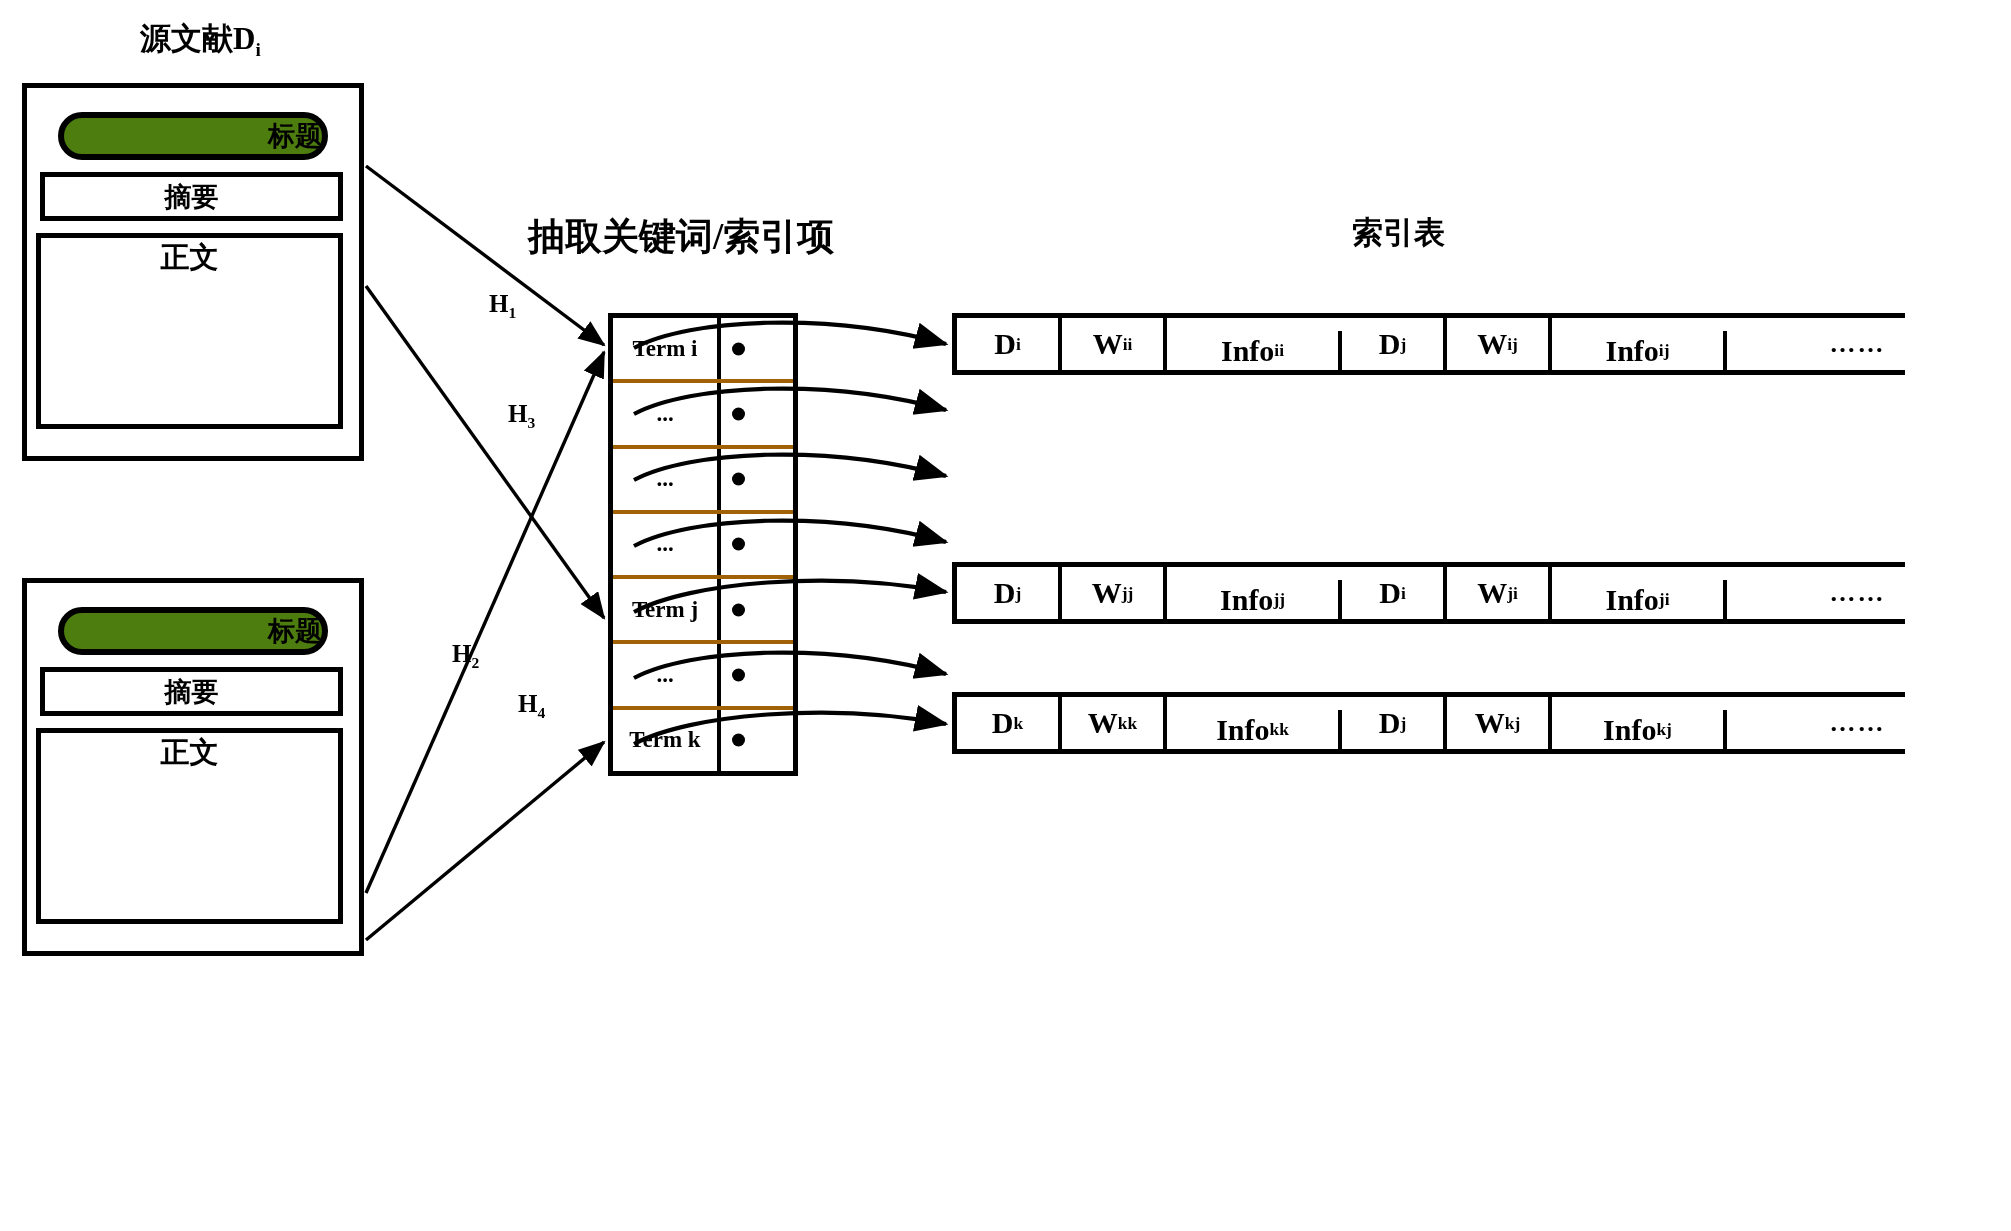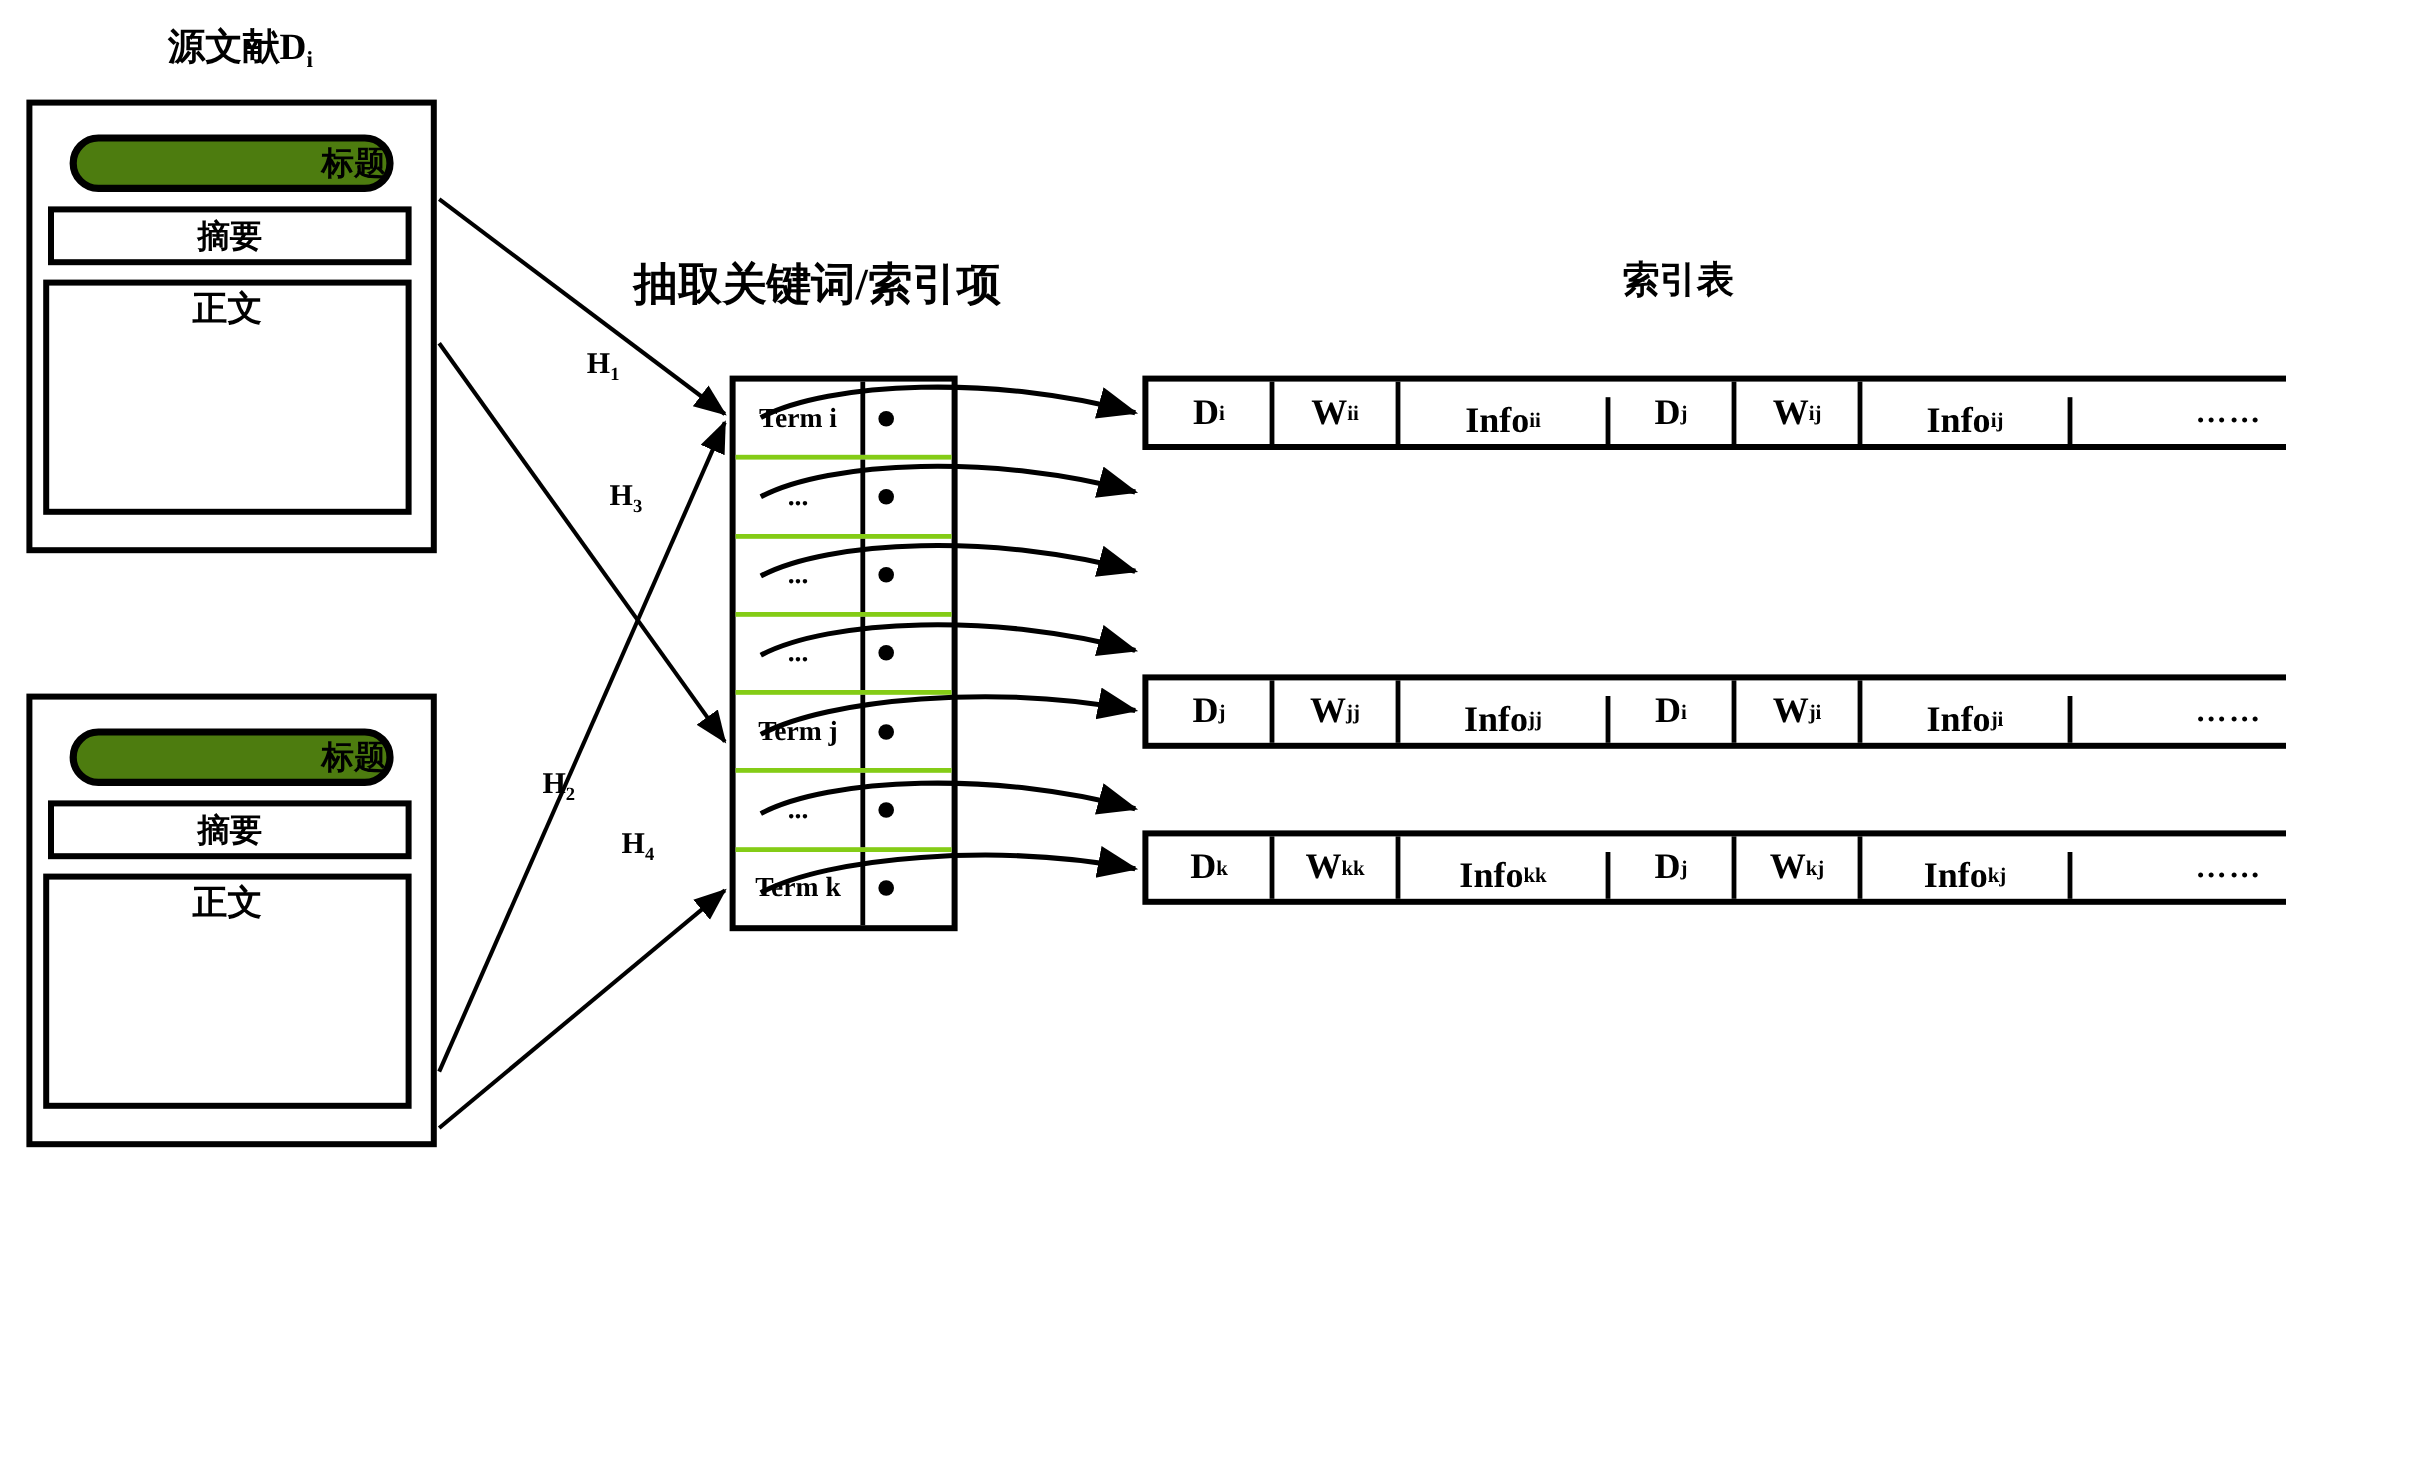--- a/index.html
+++ b/index.html
@@ -70,21 +70,21 @@
     position: absolute;
     border: 5px solid #000;
     box-sizing: border-box;
     background: #fff;
     display: flex;
     flex-direction: column;
   }
   .term-row {
     display: flex;
     flex: 1 1 0;
-    border-bottom: 4px solid #84cc16;
+    border-bottom: 4px solid #a16207;
     box-sizing: border-box;
   }
   .term-row:last-child { border-bottom: none; }
   .term-name {
     flex: 0 0 108px;
     border-right: 4px solid #000;
     display: flex;
     align-items: center;
     justify-content: center;
     font-weight: bold;

